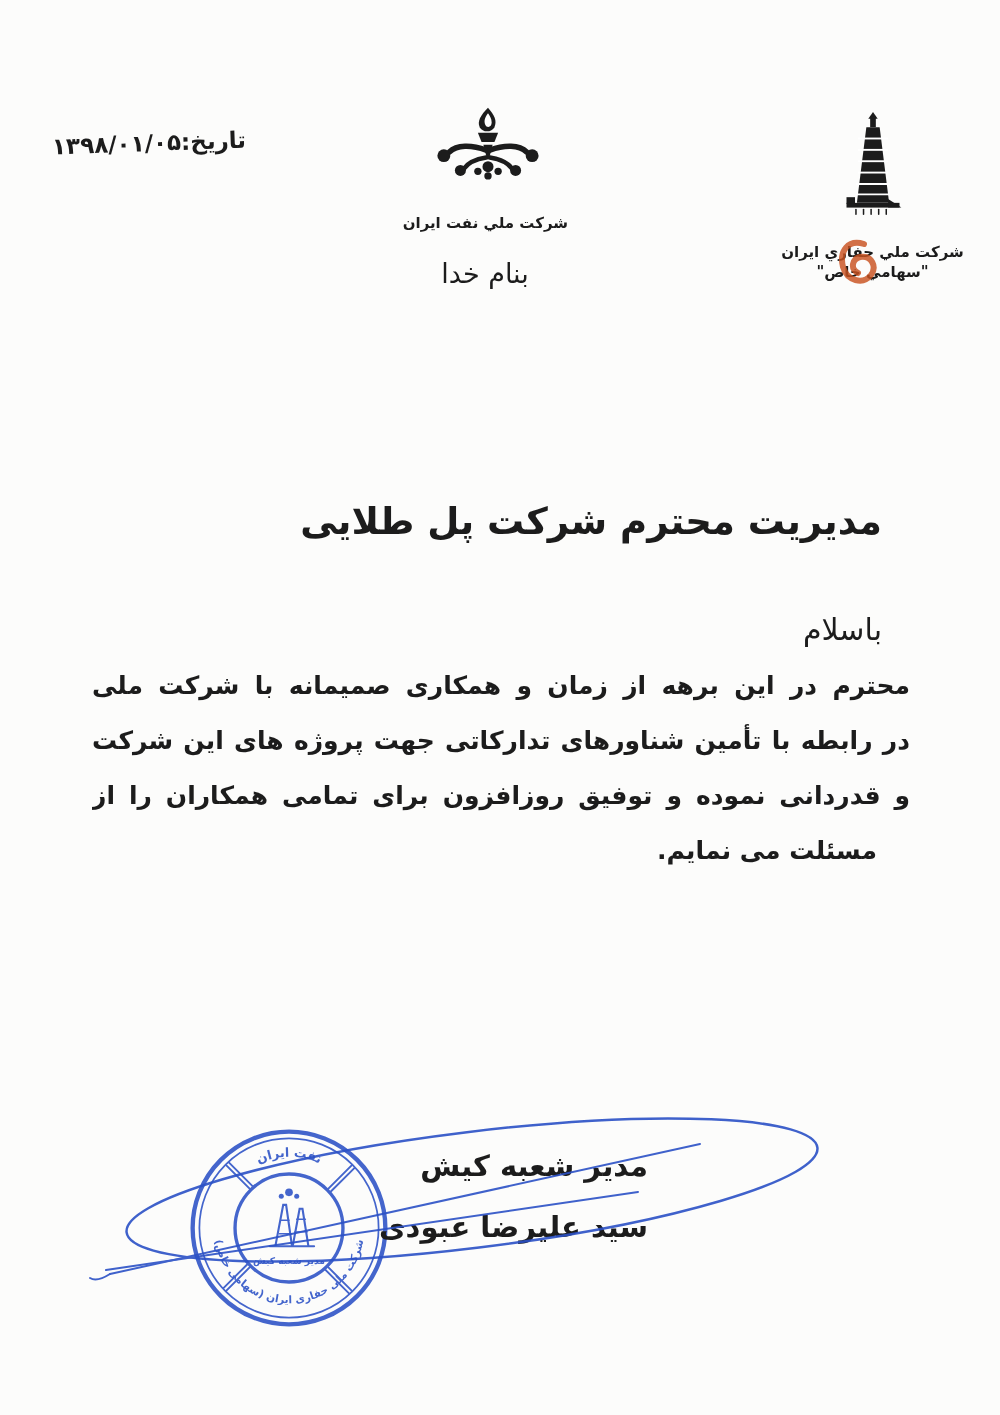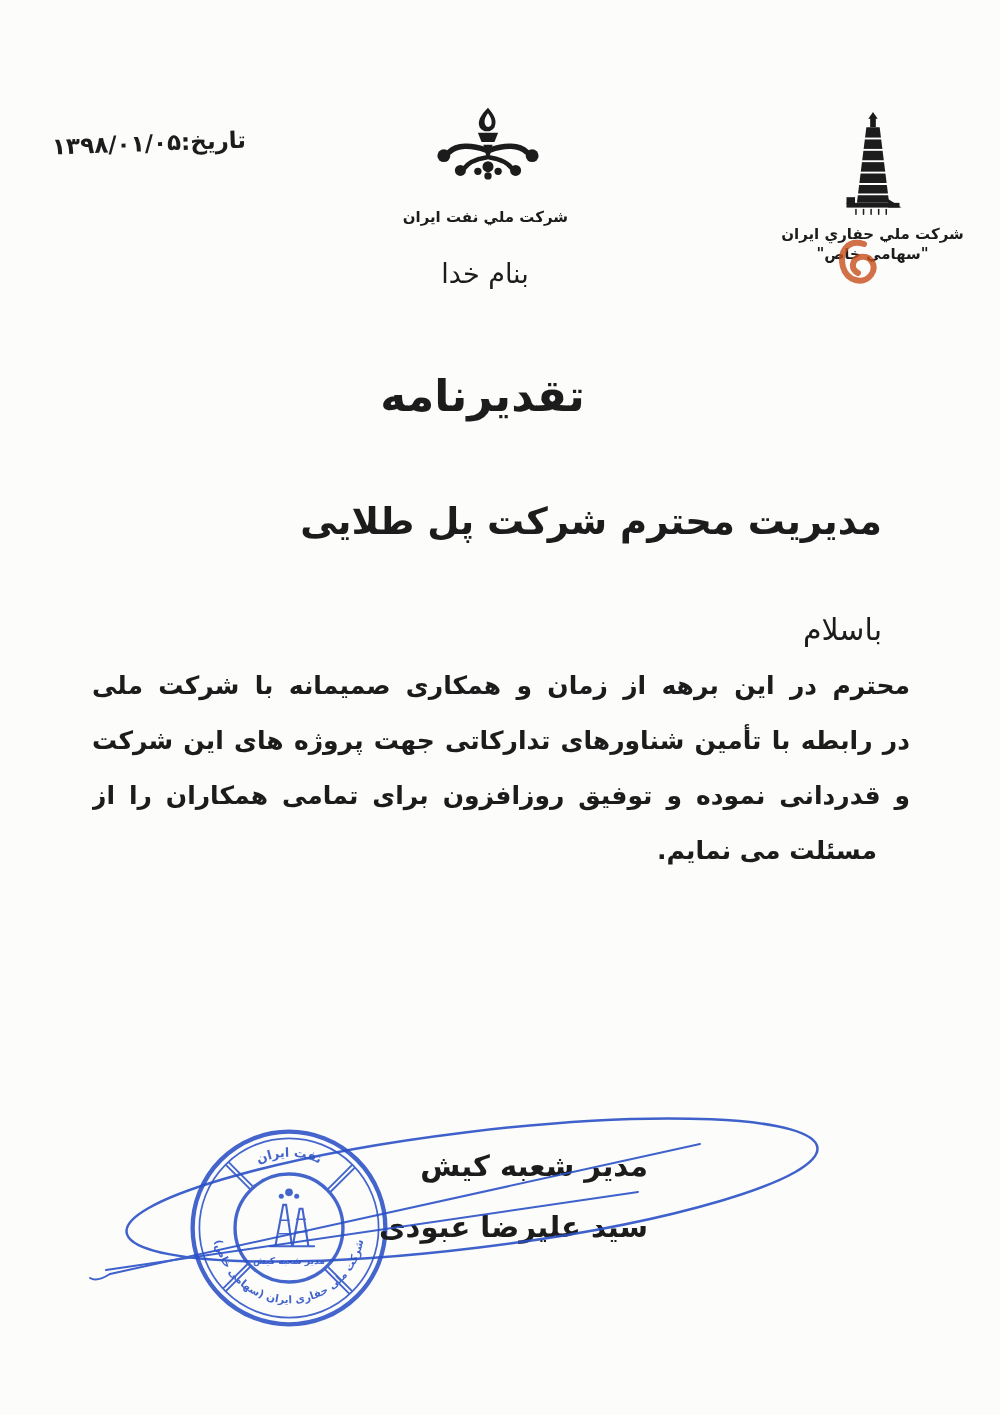--- a/index.html
+++ b/index.html
@@ -11,24 +11,24 @@
   .page{
     position:relative;width:1000px;height:1415px;margin:0 auto;
     background:var(--paper);overflow:hidden;
     box-shadow:0 0 6px rgba(0,0,0,.2);
   }
   .abs{position:absolute}
   .rtl{direction:rtl;unicode-bidi:plaintext}
   .date{left:52px;top:130px;font-size:23px;font-weight:700;transform:rotate(-2deg);white-space:nowrap}
   .nioc-block{left:408px;top:106px;width:160px;text-align:center}
   .nioc-block svg{display:block;margin:0 auto}
-  .logo-caption{font-size:15px;font-weight:700;margin-top:10px;white-space:nowrap}
+  .logo-caption{font-size:15px;font-weight:700;margin-top:16px;white-space:nowrap}
   .nidc-block{left:775px;top:112px;width:195px;text-align:center}
   .nidc-block svg{display:block;margin:0 auto}
-  .nidc-caption1{font-size:15px;font-weight:700;margin-top:7px;white-space:nowrap}
+  .nidc-caption1{font-size:15px;font-weight:700;margin-top:25px;white-space:nowrap}
   .nidc-caption2{font-size:15px;font-weight:700;margin-top:2px;white-space:nowrap}
   .orange-mark{left:834px;top:236px;z-index:5}
   .bismillah{left:400px;top:258px;width:170px;text-align:center;font-size:27px;font-weight:400}
   .letter-title{left:375px;top:370px;width:215px;text-align:center;font-size:44px;font-weight:700}
   .recipient{right:118px;top:500px;font-size:37px;font-weight:700;white-space:nowrap}
   .salutation{right:118px;top:612px;font-size:30px;font-weight:400;white-space:nowrap}
   .body-text{left:92px;top:658px;width:818px;direction:rtl;font-size:25px;font-weight:700}
   .body-line{height:55px;line-height:55px;text-align:justify;text-align-last:justify;overflow:hidden}
   .body-line.first{padding-right:36px}
   .body-line.last{text-align-last:right;padding-right:33px}
@@ -98,21 +98,20 @@
     <div class="nidc-caption1 rtl">شرکت ملي حفاري ايران</div>
     <div class="nidc-caption2 rtl">"سهامي خاص"</div>
   </div>
 
   <svg class="abs orange-mark" width="48" height="58" viewBox="0 0 48 58">
     <path class="mark-s" stroke-width="6" opacity="0.82" d="M30,8 C14,3 5,15 9,31 C13,45 29,49 37,39 C43,31 38,19 26,21 C18,23 16,33 24,37"></path>
   </svg>
 
   <div class="abs bismillah rtl">بنام خدا</div>
 
-  <div class="abs letter-title rtl">تقدیرنامه</div>
 
   <div class="abs recipient rtl">مدیریت محترم شرکت پل طلایی</div>
 
   <div class="abs salutation rtl">باسلام</div>
 
   <div class="abs body-text">
     <div class="body-line">محترم در این برهه از زمان و همکاری صمیمانه با شرکت ملی حفاری ایران</div>
     <div class="body-line">در رابطه با تأمین شناورهای تدارکاتی جهت پروژه های این شرکت تشکر</div>
     <div class="body-line">و قدردانی نموده و توفیق روزافزون برای تمامی همکاران را از خداوند منان</div>
     <div class="body-line last">مسئلت می نمایم.</div>

